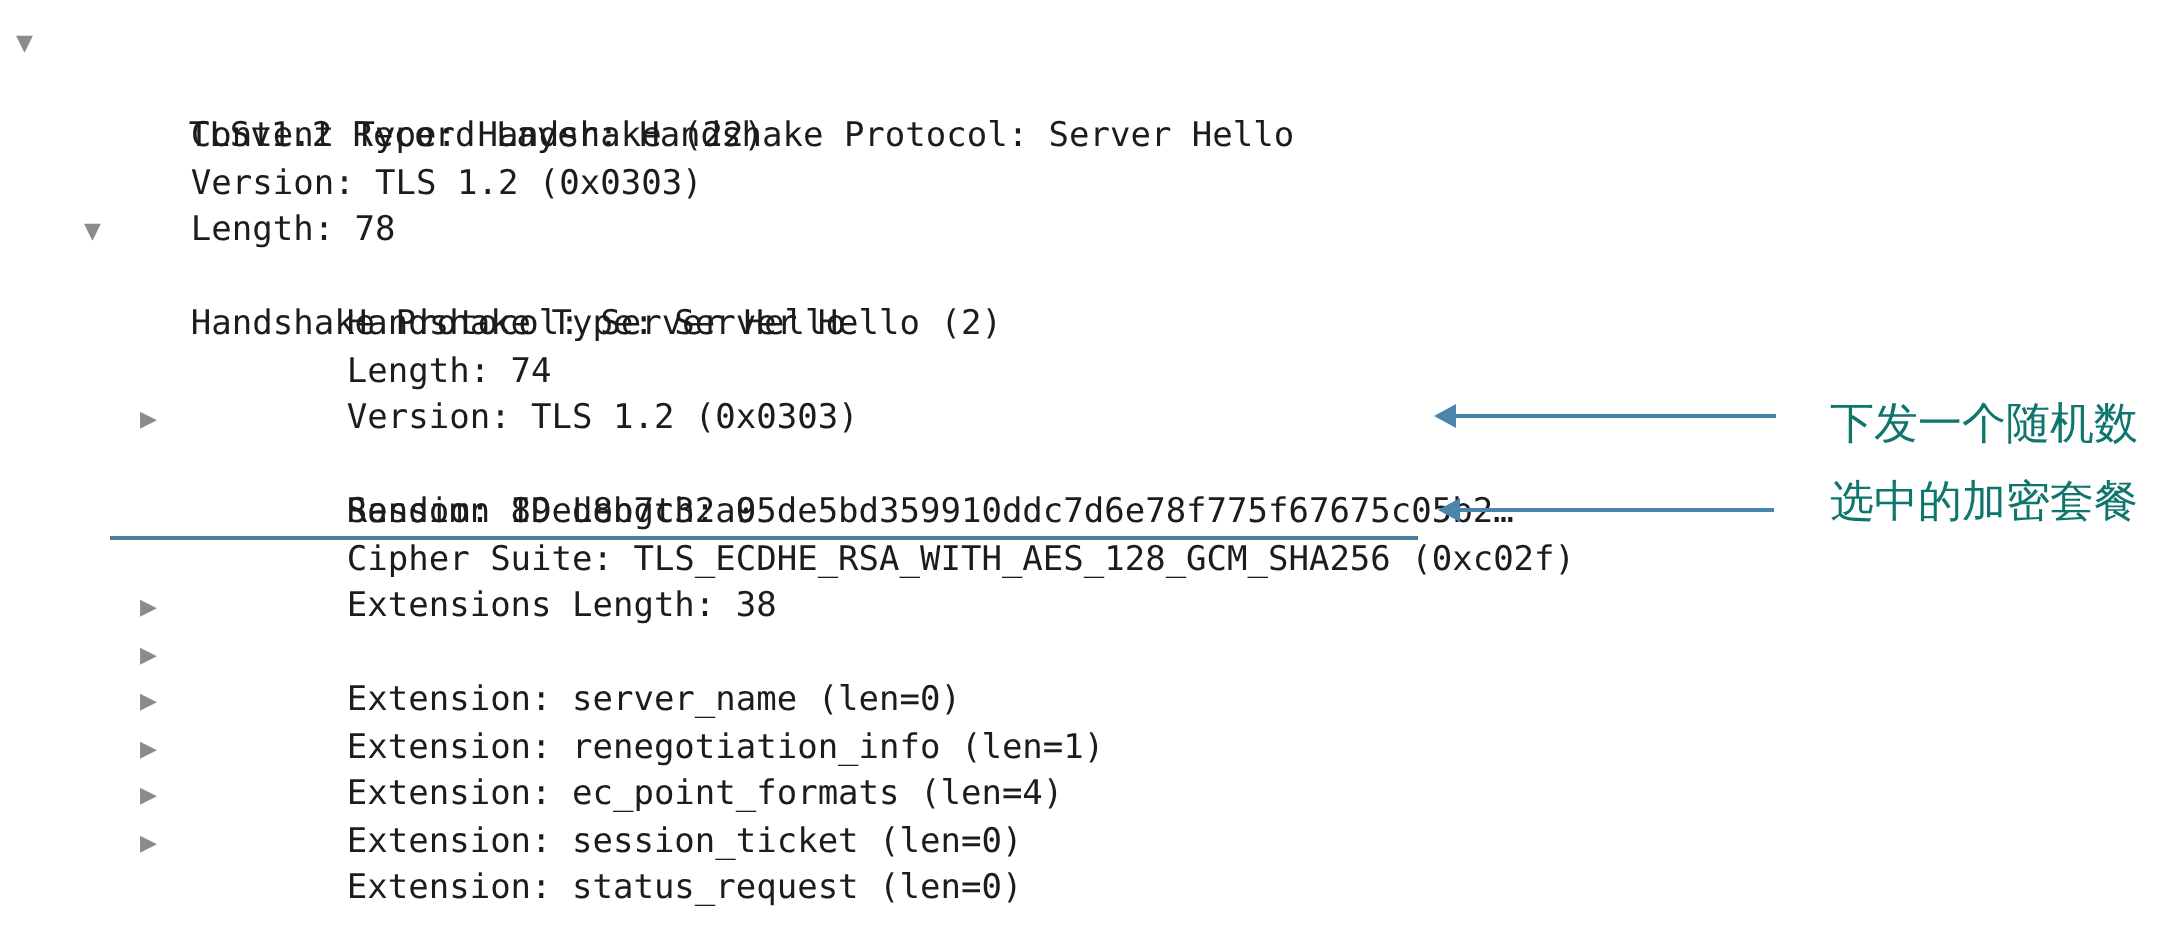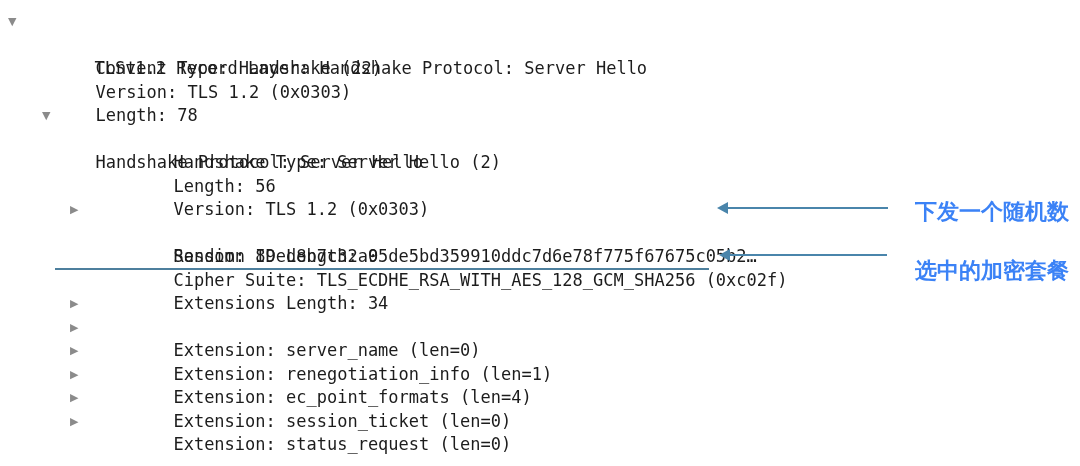--- a/index.html
+++ b/index.html
@@ -57,26 +57,26 @@
     border-bottom:6px solid transparent;
     border-right:11px solid #4a85ab;
   }
   #arrow-random{left:728px;top:207px;width:160px;}
   #arrow-cipher{left:730px;top:254px;width:157px;}
   .annot-label{
     position:absolute;
     left:915px;
     font-family:"Liberation Sans","DejaVu Sans",sans-serif;
     font-size:22px;
-    font-weight:700;
-    color:#3b82f6;
+    font-weight:400;
+    color:#0f766e;
     white-space:nowrap;
   }
   #label-random{top:197px;}
-  #label-cipher{top:256px;}
+  #label-cipher{top:236px;}
 </style>
 </head>
 <body>
 
 <div id="screen">
 
   <div id="tree">
 
     <div class="row l0 t0">
       <span class="twisty">▼</span>
@@ -98,21 +98,21 @@
     <div class="row l1 t1">
       <span class="twisty">▼</span>
       <span class="rtext">Handshake Protocol: Server Hello</span>
     </div>
 
     <div class="row l2">
       <span class="rtext">Handshake Type: Server Hello (2)</span>
     </div>
 
     <div class="row l2">
-      <span class="rtext">Length: 56</span>
+      <span class="rtext">Length: 74</span>
     </div>
 
     <div class="row l2">
       <span class="rtext">Version: TLS 1.2 (0x0303)</span>
     </div>
 
     <div class="row l2 t2">
       <span class="twisty">▶</span>
       <span class="rtext">Random: 89ed8b7c32a95de5bd359910ddc7d6e78f775f67675c05b2…</span>
     </div>
@@ -120,21 +120,21 @@
     <div class="row l2">
       <span class="rtext">Session ID Length: 0</span>
     </div>
 
     <div class="row l2">
       <span class="rtext">Cipher Suite: TLS_ECDHE_RSA_WITH_AES_128_GCM_SHA256 (0xc02f)</span>
     </div>
 
 
     <div class="row l2">
-      <span class="rtext">Extensions Length: 34</span>
+      <span class="rtext">Extensions Length: 38</span>
     </div>
 
     <div class="row l2 t2">
       <span class="twisty">▶</span>
       <span class="rtext">Extension: server_name (len=0)</span>
     </div>
 
     <div class="row l2 t2">
       <span class="twisty">▶</span>
       <span class="rtext">Extension: renegotiation_info (len=1)</span>

